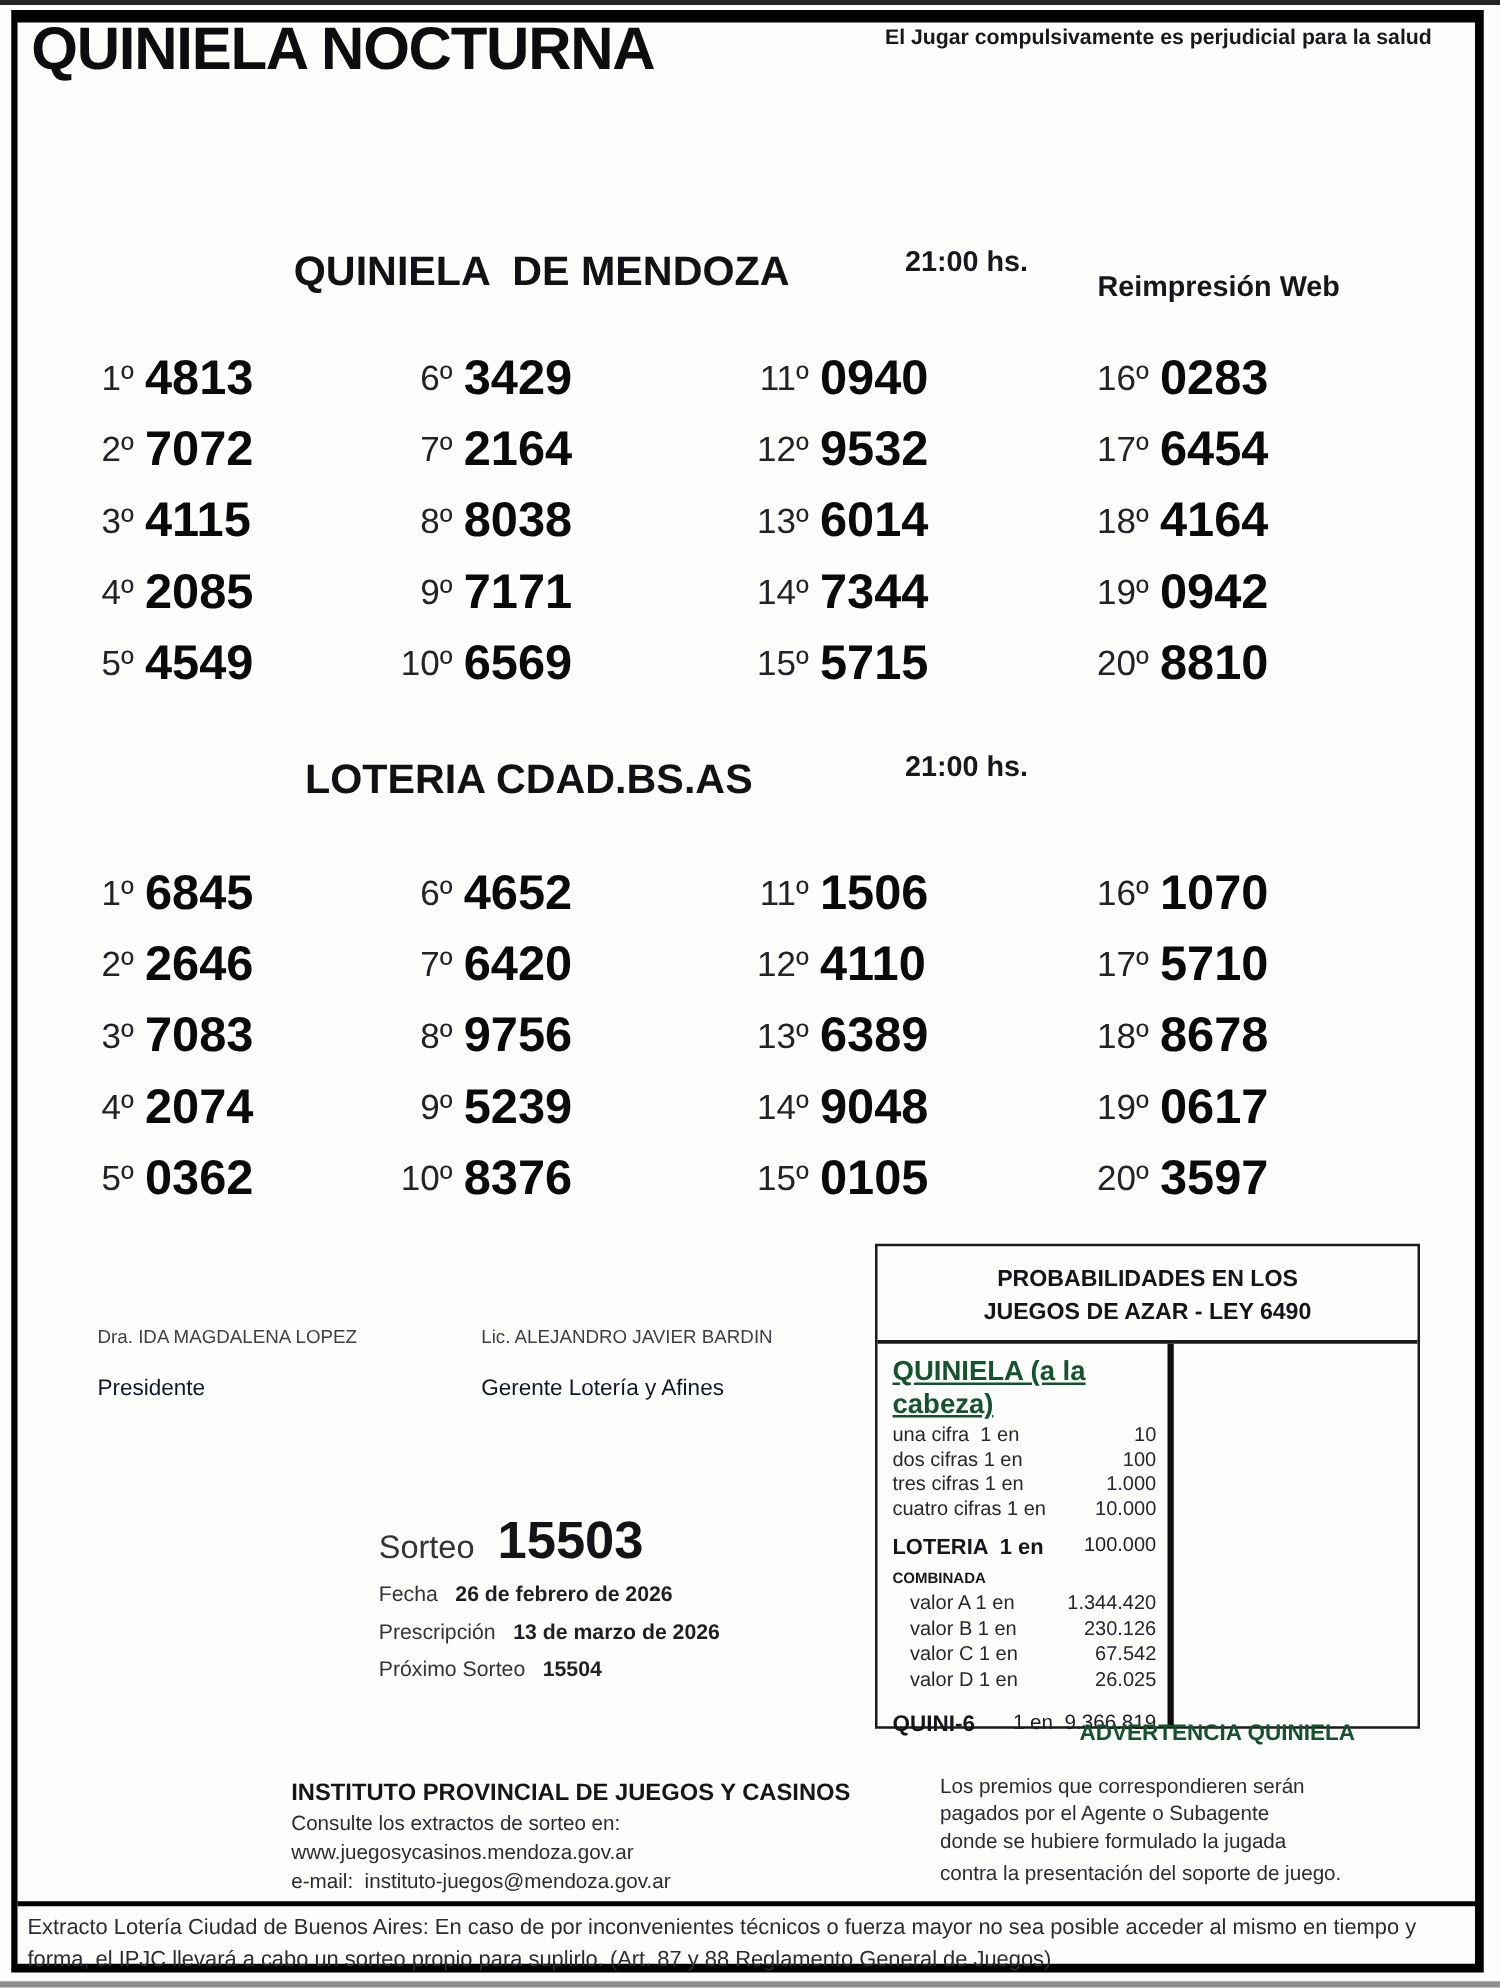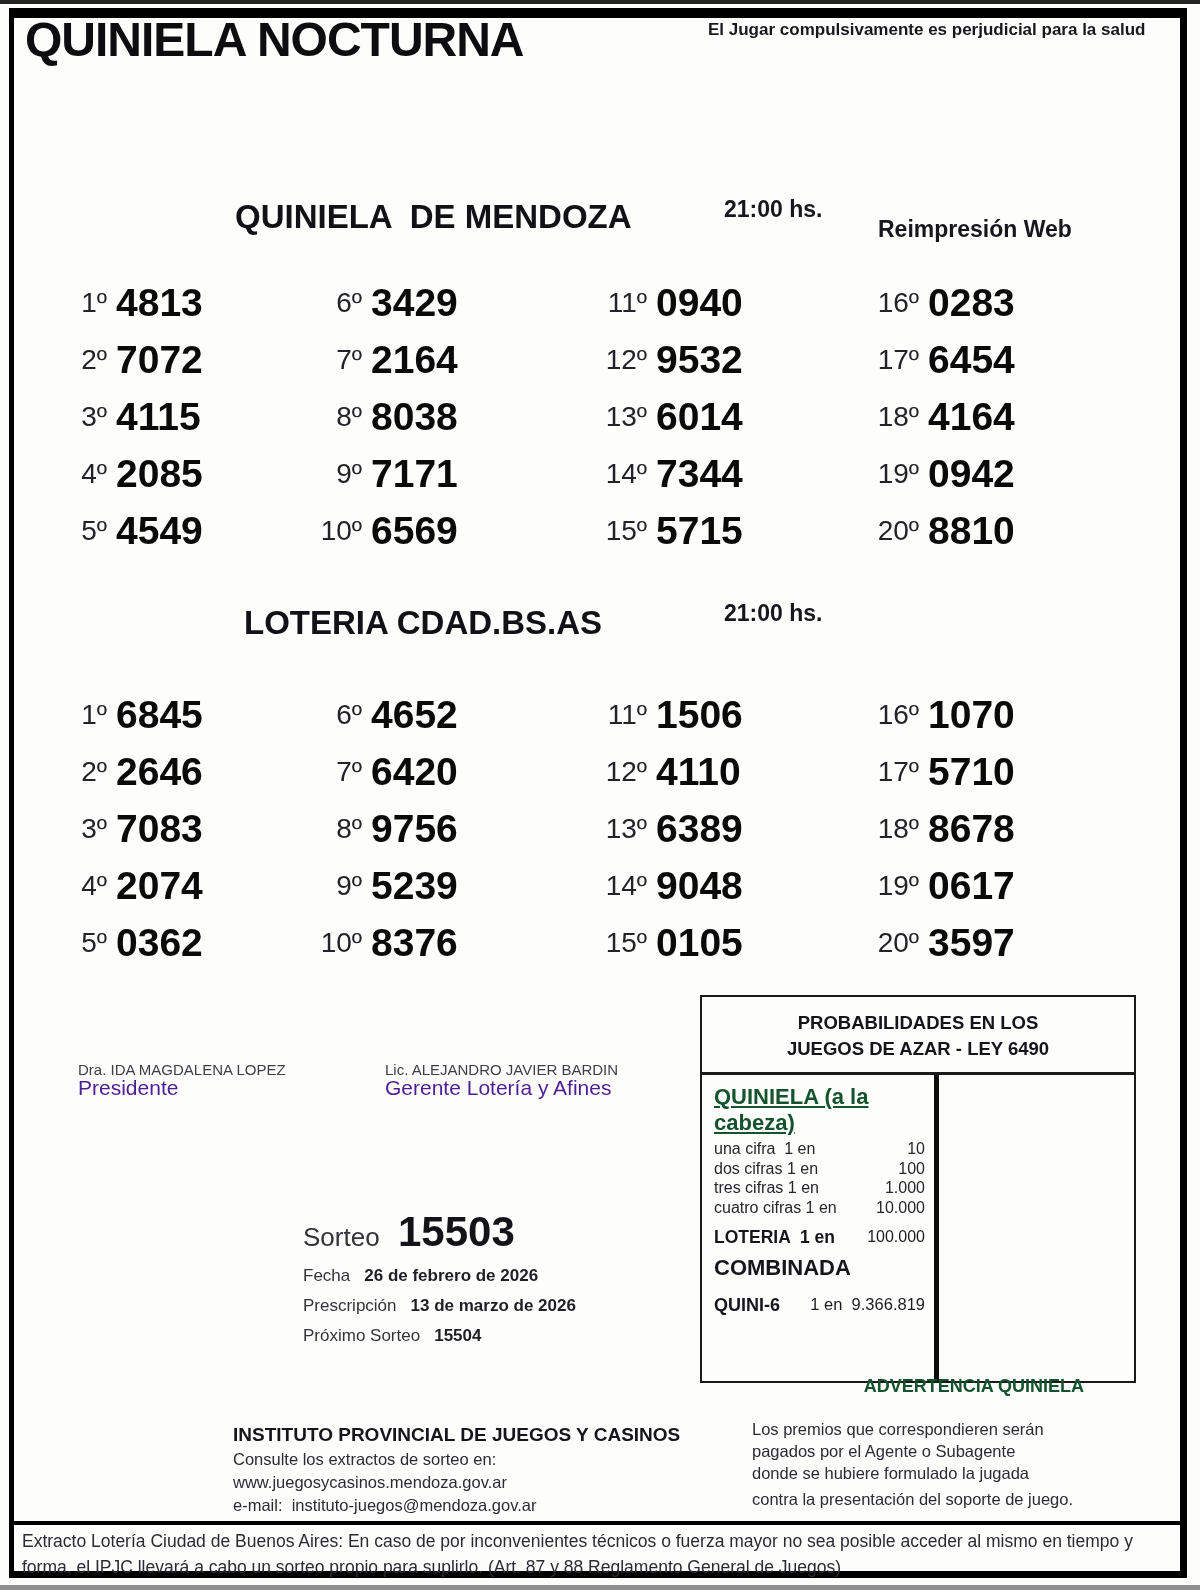--- a/index.html
+++ b/index.html
@@ -30,21 +30,21 @@
 
   
   .results{display:grid;grid-auto-flow:column;
     grid-template-rows:repeat(5,57px);grid-template-columns:255px 285px 272px 280px;}
   .res-cell{display:flex;align-items:center;gap:9px;height:57px;}
   .res-ord{width:62px;text-align:right;font-size:28px;color:#222228;}
   .res-num{font-size:39px;font-weight:700;color:#0a0a0a;}
 
   
   .sig-name{font-size:15px;color:#3e3e46;margin-top:15px;}
-  .sig-role{font-size:21px;color:#4c1d95;}
+  .sig-role{font-size:18px;color:#0f172a;margin-top:24px;}
 
   
   .sorteo-label{font-size:26px;color:#333339;}
   .sorteo-number{font-size:42px;font-weight:700;color:#141418;}
   .draw-row{display:flex;gap:14px;font-size:17px;color:#333339;}
   .draw-row .val{font-weight:700;color:#1e1e24;}
 
   
   .prob-box{left:700px;top:995px;width:436px;height:388px;
     border:2px solid #1a1a1a;box-sizing:border-box;display:flex;flex-direction:column;}
@@ -52,21 +52,21 @@
     font-size:18.5px;font-weight:700;line-height:26px;color:#14141a;}
   .prob-body{flex:1;display:flex;min-height:0;}
   .prob-left{width:237px;border-right:5px solid #0d0d0d;box-sizing:border-box;
     padding:9px 9px 6px 12px;}
   .prob-right{flex:1;padding:64px 10px 0 14px;box-sizing:border-box;}
   .odds-header{font-size:22px;font-weight:700;color:#14532d;margin-bottom:3px;text-decoration:underline;}
   .odds-row{display:flex;justify-content:space-between;font-size:16px;line-height:19.5px;color:#26262c;}
   .odds-row .odds-label{white-space:pre;}
   .loteria-row{display:flex;justify-content:space-between;margin-top:9px;font-size:16px;line-height:22px;}
   .loteria-row .odds-label{font-weight:700;font-size:17.5px;white-space:pre;color:#15151b;}
-  .combinada-header{font-size:22px;font-weight:700;color:#15151b;margin-top:7px;margin-bottom:4px;}
+  .combinada-header{font-size:12px;font-weight:700;color:#15151b;margin-top:7px;margin-bottom:4px;}
   .valor-rows{padding-left:14px;}
   .valor-rows .odds-row{line-height:20.5px;}
   .quini-row{display:flex;justify-content:space-between;margin-top:14px;font-size:16.5px;text-align:center;}
   .quini-row .odds-label{font-weight:700;font-size:18px;color:#15151b;}
   .game{margin:0 0 0 0;}
   .game-name{font-size:20px;font-weight:700;color:#15151b;}
   .game-val{font-size:16.5px;color:#26262c;white-space:pre;}
   .game-stagger{display:flex;justify-content:space-between;align-items:flex-end;}
   .game-stagger .game-val{position:relative;top:5px;}
   .game-below{margin-top:9px;}
@@ -310,20 +310,38 @@
           <div class="odds-row">
             <span class="odds-label">cuatro cifras 1 en</span>
             <span class="odds-value">10.000</span>
           </div>
         </div>
       <div class="loteria-row">
         <span class="odds-label">LOTERIA  1 en</span>
         <span class="odds-value">100.000</span>
       </div>
       <div class="combinada-header">COMBINADA</div>
+      <div class="valor-rows" id="combinada-odds">
+          <div class="odds-row">
+            <span class="odds-label">valor A 1 en</span>
+            <span class="odds-value">1.344.420</span>
+          </div>
+          <div class="odds-row">
+            <span class="odds-label">valor B 1 en</span>
+            <span class="odds-value">230.126</span>
+          </div>
+          <div class="odds-row">
+            <span class="odds-label">valor C 1 en</span>
+            <span class="odds-value">67.542</span>
+          </div>
+          <div class="odds-row">
+            <span class="odds-label">valor D 1 en</span>
+            <span class="odds-value">26.025</span>
+          </div>
+        </div>
       <div class="quini-row">
         <span class="odds-label">QUINI-6</span>
         <span class="odds-value pre">1 en  9.366.819</span>
       </div>
     </div>
   </div>
 </div>
 
 <div class="abs adv-title">ADVERTENCIA QUINIELA</div>
 <div class="abs adv-line" style="top:1420px;">Los premios que correspondieren serán</div>

